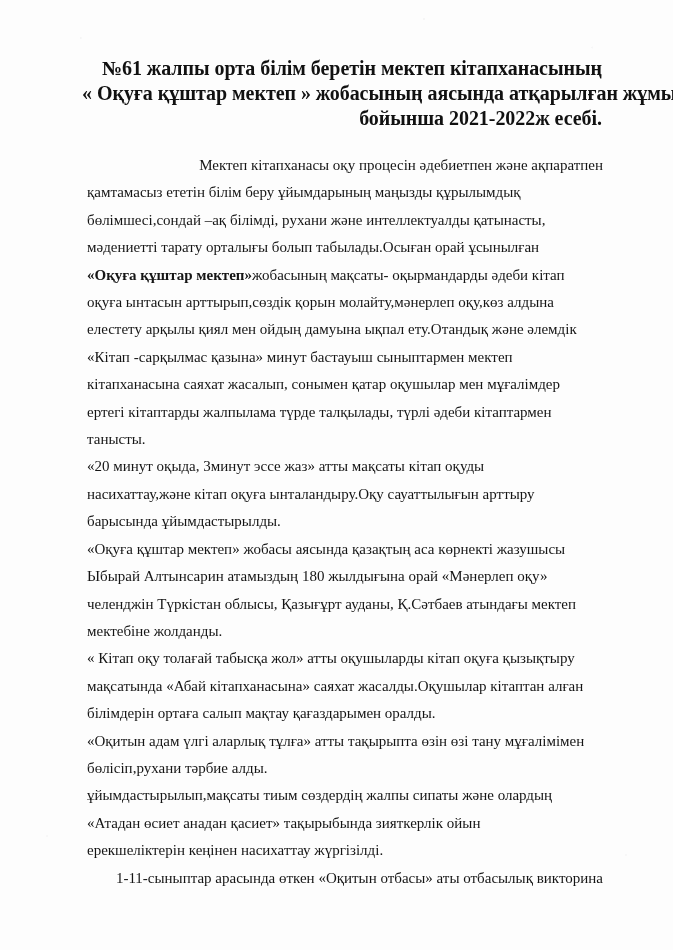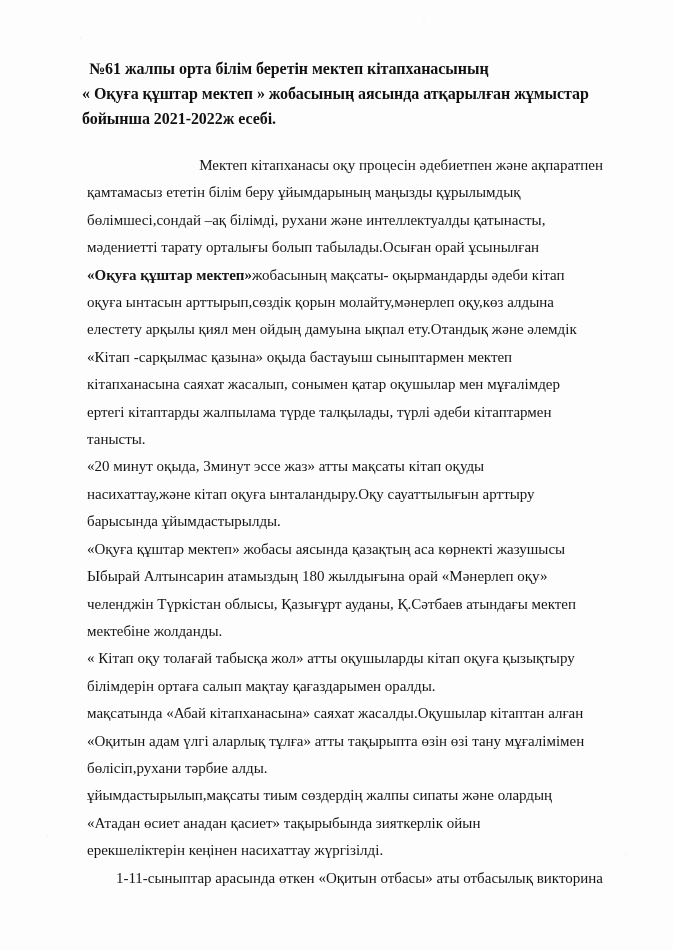--- a/index.html
+++ b/index.html
@@ -23,24 +23,25 @@
     padding: 0;
   }
 
   
   .doc-title {
     position: absolute;
     left: 82px;
     top: 56px;
     width: 520px;
     font-weight: bold;
-    font-size: 16px;
+    font-size: 20px;
     line-height: 25px;
     letter-spacing: -0.05px;
     color: #111;
+    text-align: right;
   }
   .doc-title .tline { display: block; white-space: nowrap; }
   .doc-title .tline-1 { text-indent: 7px; }
 
   
   .body-copy {
     position: absolute;
     left: 87px;
     top: 152px;
     width: 516px;
@@ -100,43 +101,43 @@
       <span class="ln">мәдениетті тарату орталығы болып табылады.Осыған орай ұсынылған</span>
     </p>
 
     <p class="para">
       <span class="ln"><span class="bold">«Оқуға құштар мектеп»</span><span>жобасының мақсаты- оқырмандарды әдеби кітап</span></span>
       <span class="ln">оқуға ынтасын арттырып,сөздік қорын молайту,мәнерлеп оқу,көз алдына</span>
       <span class="ln">елестету арқылы қиял мен ойдың дамуына ықпал ету.Отандық және әлемдік</span>
     </p>
 
     <p class="para">
-      <span class="ln">«Кітап -сарқылмас қазына» оқыда бастауыш сыныптармен мектеп</span>
+      <span class="ln">«Кітап -сарқылмас қазына» минут бастауыш сыныптармен мектеп</span>
       <span class="ln">кітапханасына саяхат жасалып, сонымен қатар оқушылар мен мұғалімдер</span>
       <span class="ln">ертегі кітаптарды жалпылама түрде талқылады, түрлі әдеби кітаптармен</span>
       <span class="ln">танысты.</span>
     </p>
 
     <p class="para">
       <span class="ln"> «20 минут оқыда, 3минут эссе жаз» атты мақсаты кітап оқуды</span>
       <span class="ln">насихаттау,және кітап оқуға ынталандыру.Оқу сауаттылығын арттыру</span>
       <span class="ln">барысында ұйымдастырылды.</span>
     </p>
 
     <p class="para">
       <span class="ln"> «Оқуға құштар мектеп» жобасы аясында қазақтың аса көрнекті жазушысы</span>
       <span class="ln">Ыбырай Алтынсарин атамыздың 180 жылдығына орай «Мәнерлеп оқу»</span>
       <span class="ln">челенджін Түркістан облысы, Қазығұрт ауданы, Қ.Сәтбаев атындағы мектеп</span>
       <span class="ln">мектебіне жолданды.</span>
     </p>
 
     <p class="para">
       <span class="ln"> « Кітап оқу толағай табысқа жол» атты оқушыларды  кітап оқуға қызықтыру</span>
+      <span class="ln">мақсатында «Абай кітапханасына» саяхат жасалды.Оқушылар  кітаптан алған</span>
       <span class="ln">білімдерін ортаға салып мақтау қағаздарымен оралды.</span>
-      <span class="ln">мақсатында «Абай кітапханасына» саяхат жасалды.Оқушылар  кітаптан алған</span>
     </p>
 
     <p class="para">
       <span class="ln"> «Оқитын адам үлгі аларлық тұлға» атты тақырыпта өзін өзі тану мұғалімімен</span>
       <span class="ln">бөлісіп,рухани тәрбие алды.</span>
     </p>
 
     <p class="para">
       <span class="ln">ұйымдастырылып,мақсаты тиым сөздердің жалпы сипаты және олардың</span>
       <span class="ln"> «Атадан өсиет анадан қасиет» тақырыбында зияткерлік ойын</span>

